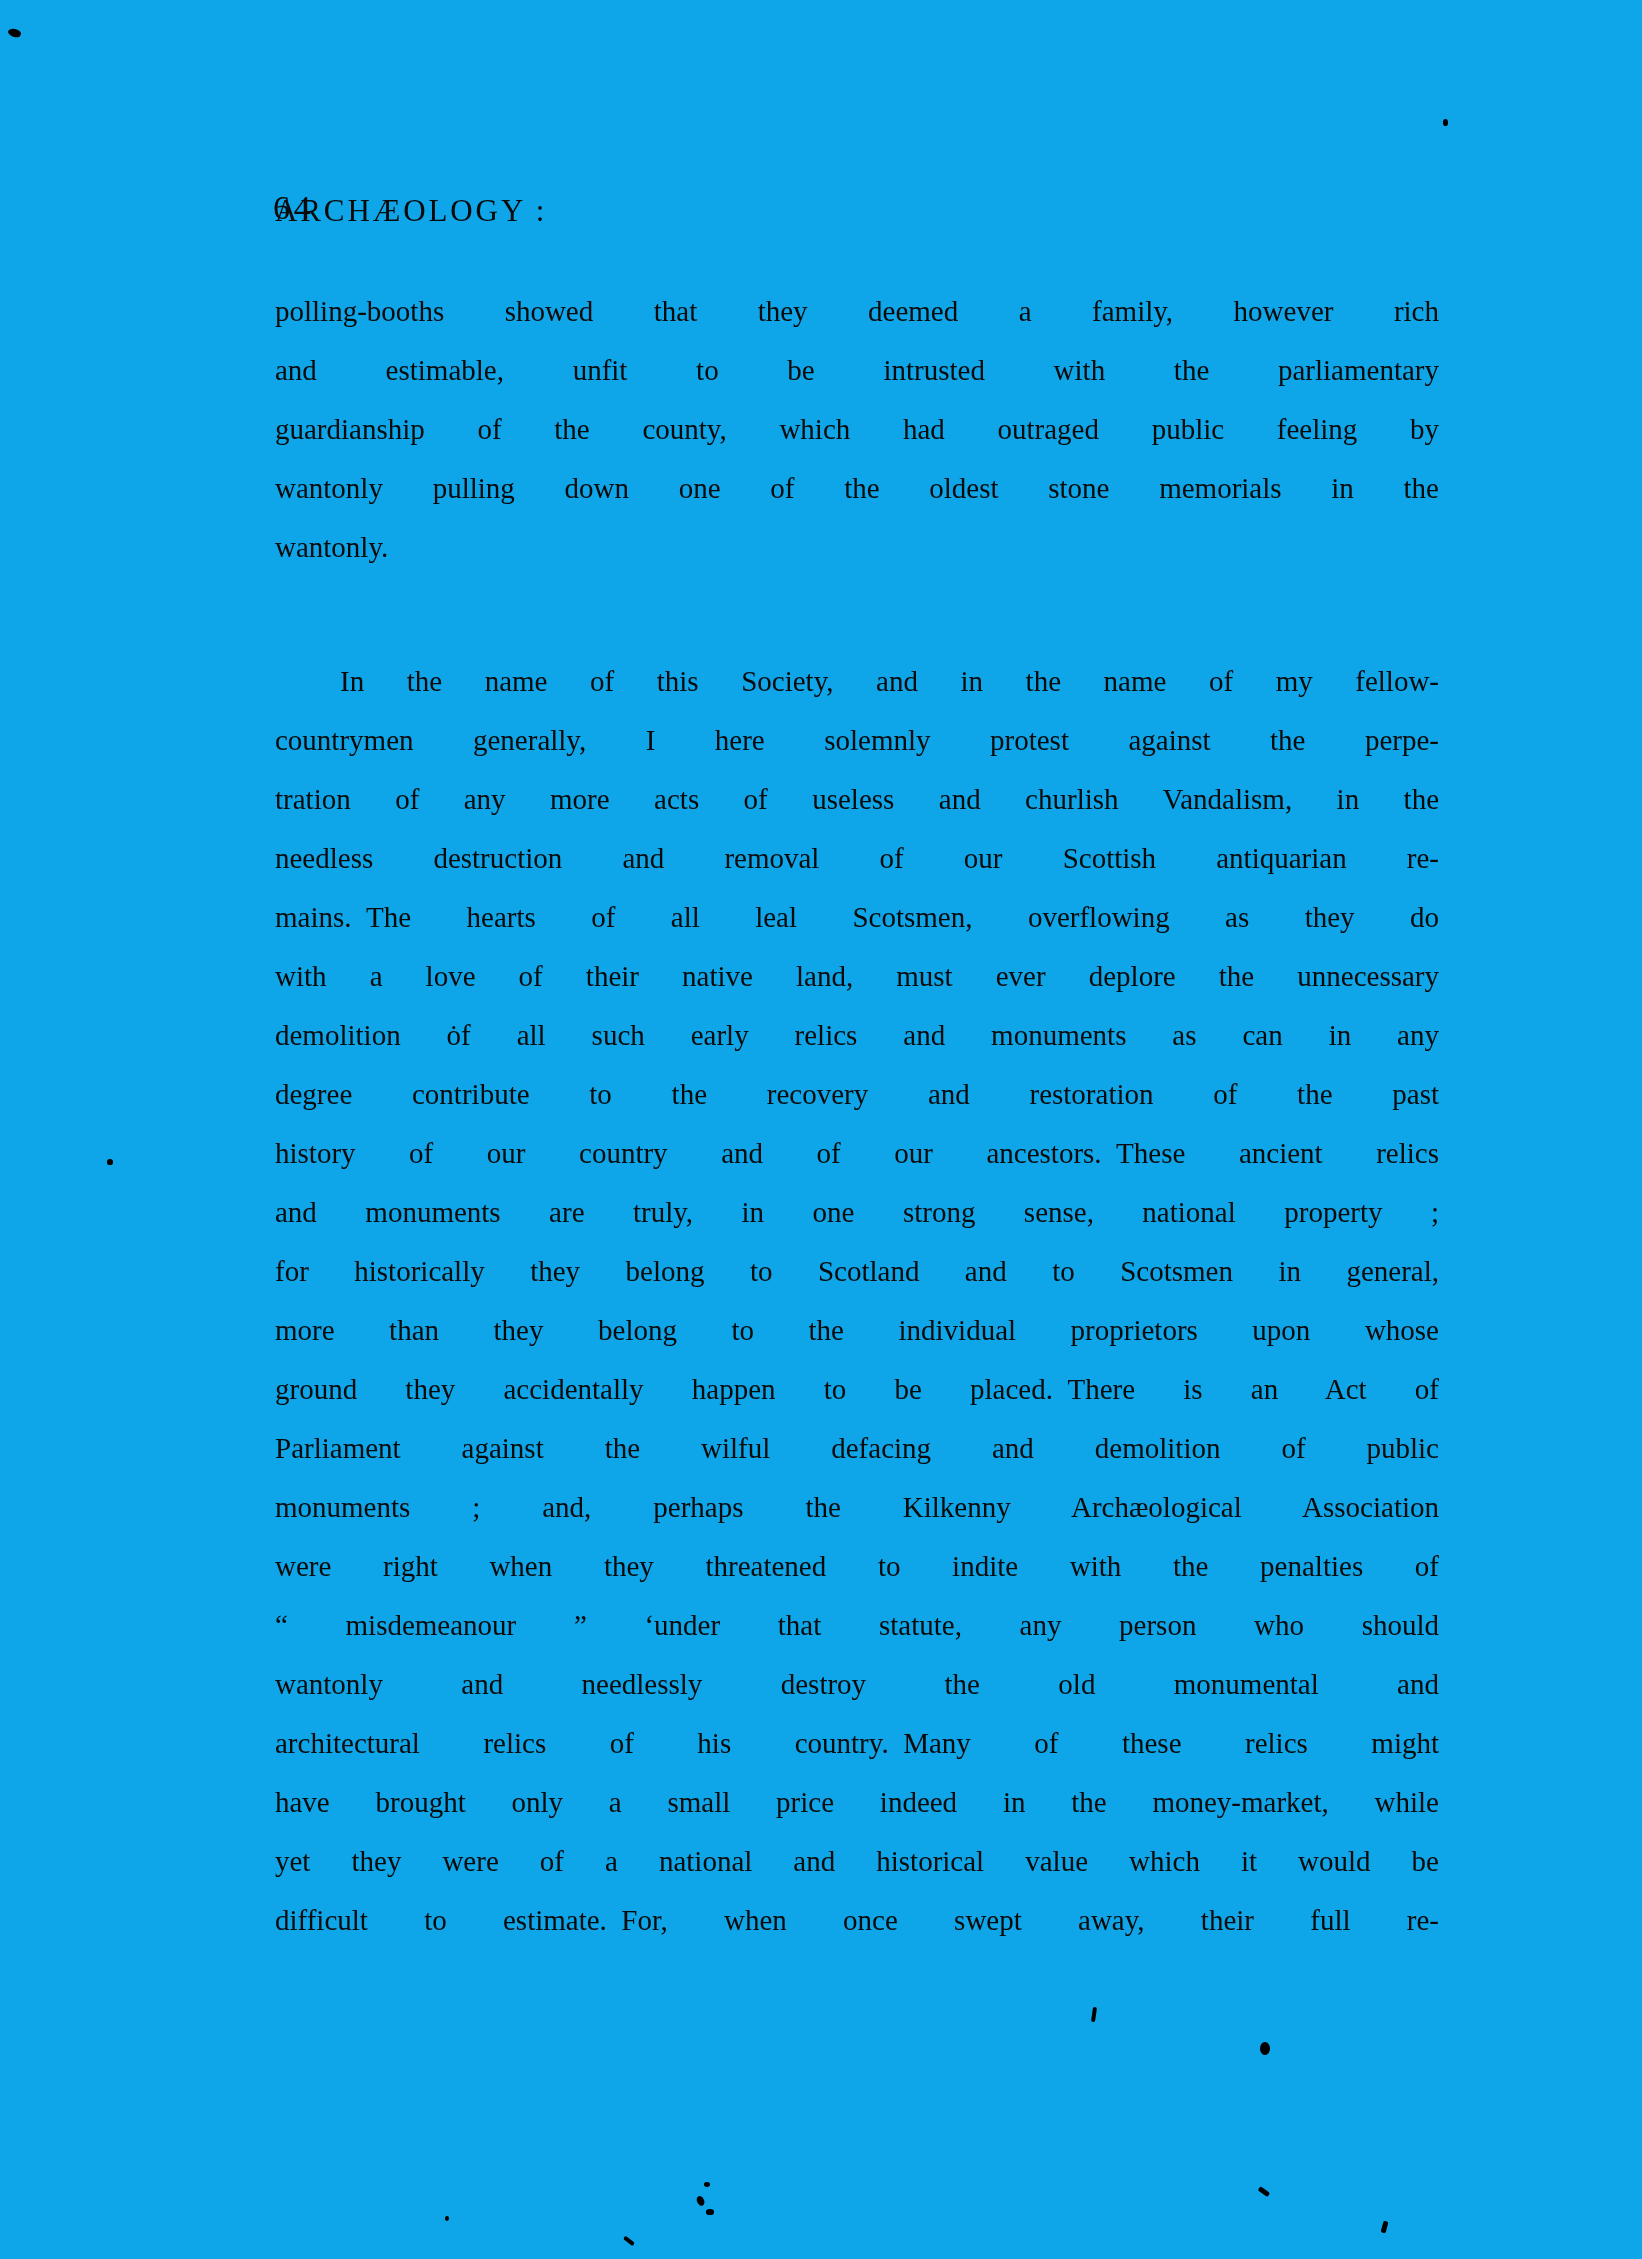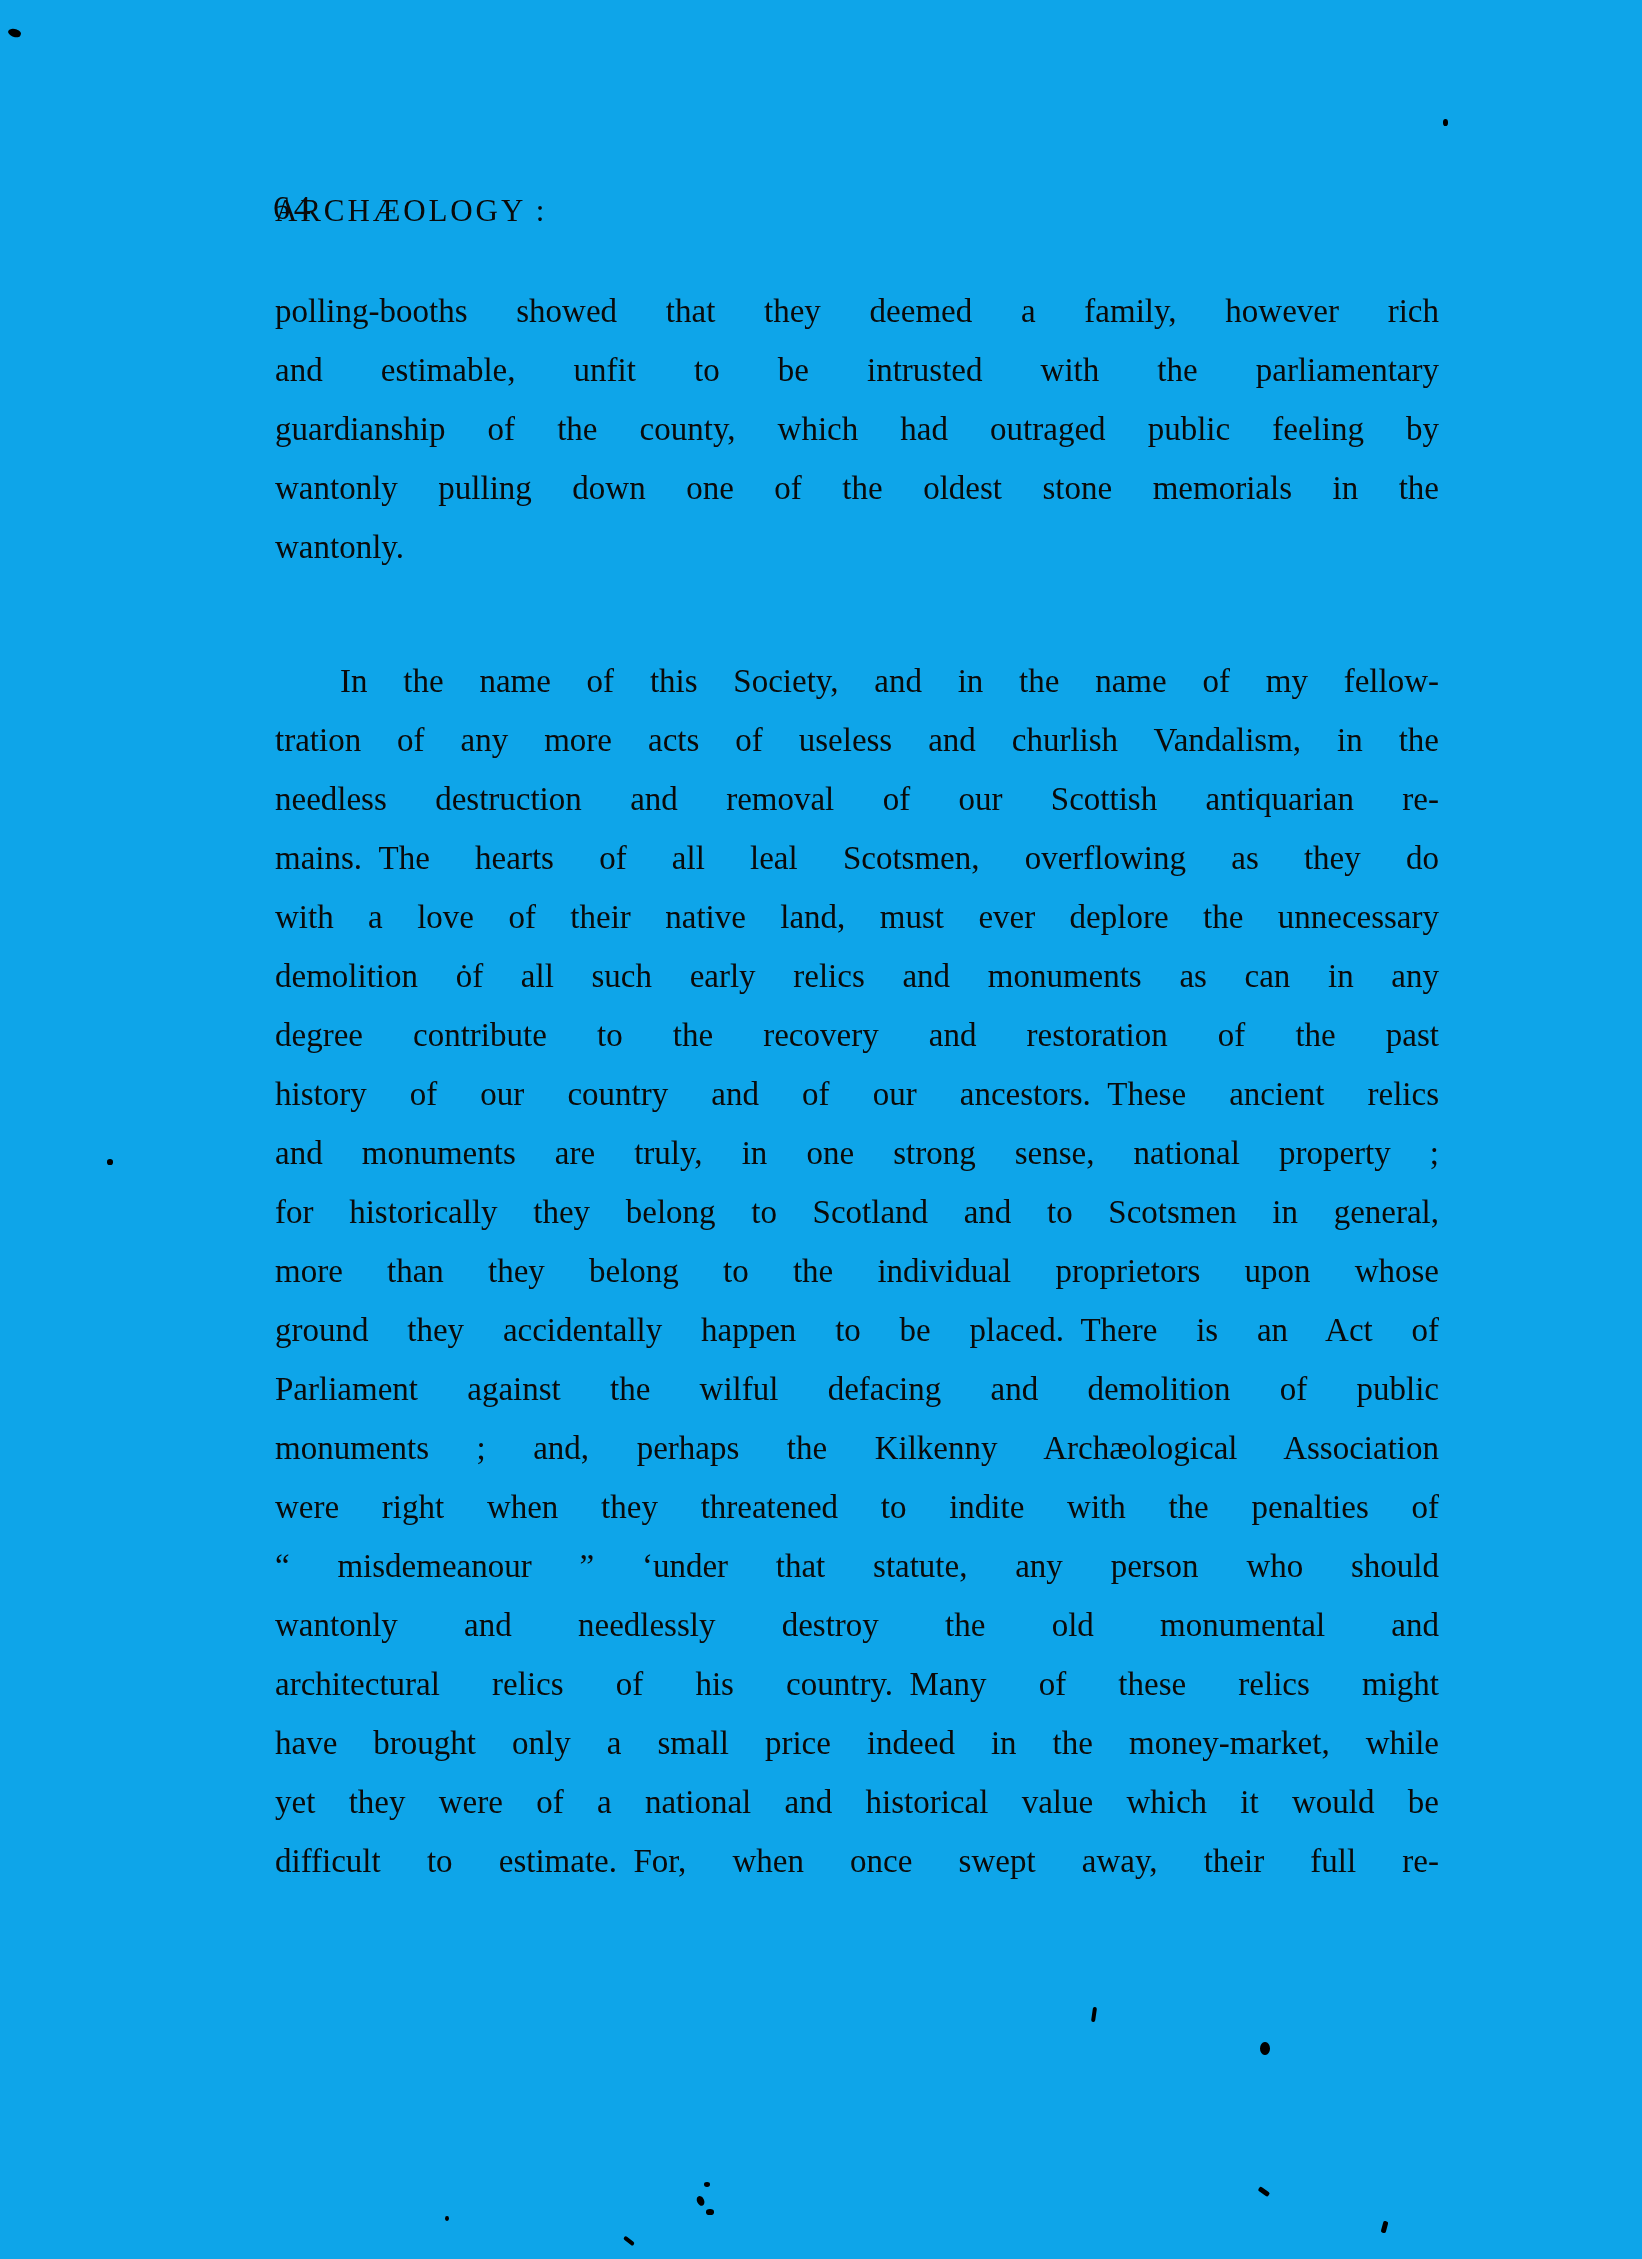--- a/index.html
+++ b/index.html
@@ -37,21 +37,21 @@
   .text-block {
     position: absolute;
     left: 275px;
     width: 1164px;
   }
   .para1 { top: 282px; }
   .para2 { top: 652px; }
   .line {
     height: 59px;
     line-height: 59px;
-    font-size: 33px;
+    font-size: 29px;
     text-align: justify;
     text-align-last: justify;
     -moz-text-align-last: justify;
     white-space: normal;
   }
   .para1 .line:last-child {
     text-align-last: left;
     -moz-text-align-last: left;
   }
   .para2 .line:first-child {
@@ -86,20 +86,21 @@
   <div class="text-block para1">
     <div class="line">polling-booths showed that they deemed a family, however rich</div>
     <div class="line">and estimable, unfit to be intrusted with the parliamentary</div>
     <div class="line">guardianship of the county, which had outraged public feeling by</div>
     <div class="line">wantonly pulling down one of the oldest stone memorials in the</div>
     <div class="line">wantonly.</div>
   </div>
 
   <div class="text-block para2">
     <div class="line">In the name of this Society, and in the name of my fellow-</div>
+    <div class="line">countrymen generally, I here solemnly protest against the perpe-</div>
     <div class="line">tration of any more acts of useless and churlish Vandalism, in the</div>
     <div class="line">needless destruction and removal of our Scottish antiquarian re-</div>
     <div class="line">mains. The hearts of all leal Scotsmen, overflowing as they do</div>
     <div class="line">with a love of their native land, must ever deplore the unnecessary</div>
     <div class="line">demolition ȯf all such early relics and monuments as can in any</div>
     <div class="line">degree contribute to the recovery and restoration of the past</div>
     <div class="line">history of our country and of our ancestors. These ancient relics</div>
     <div class="line">and monuments are truly, in one strong sense, national property ;</div>
     <div class="line">for historically they belong to Scotland and to Scotsmen in general,</div>
     <div class="line">more than they belong to the individual proprietors upon whose</div>

